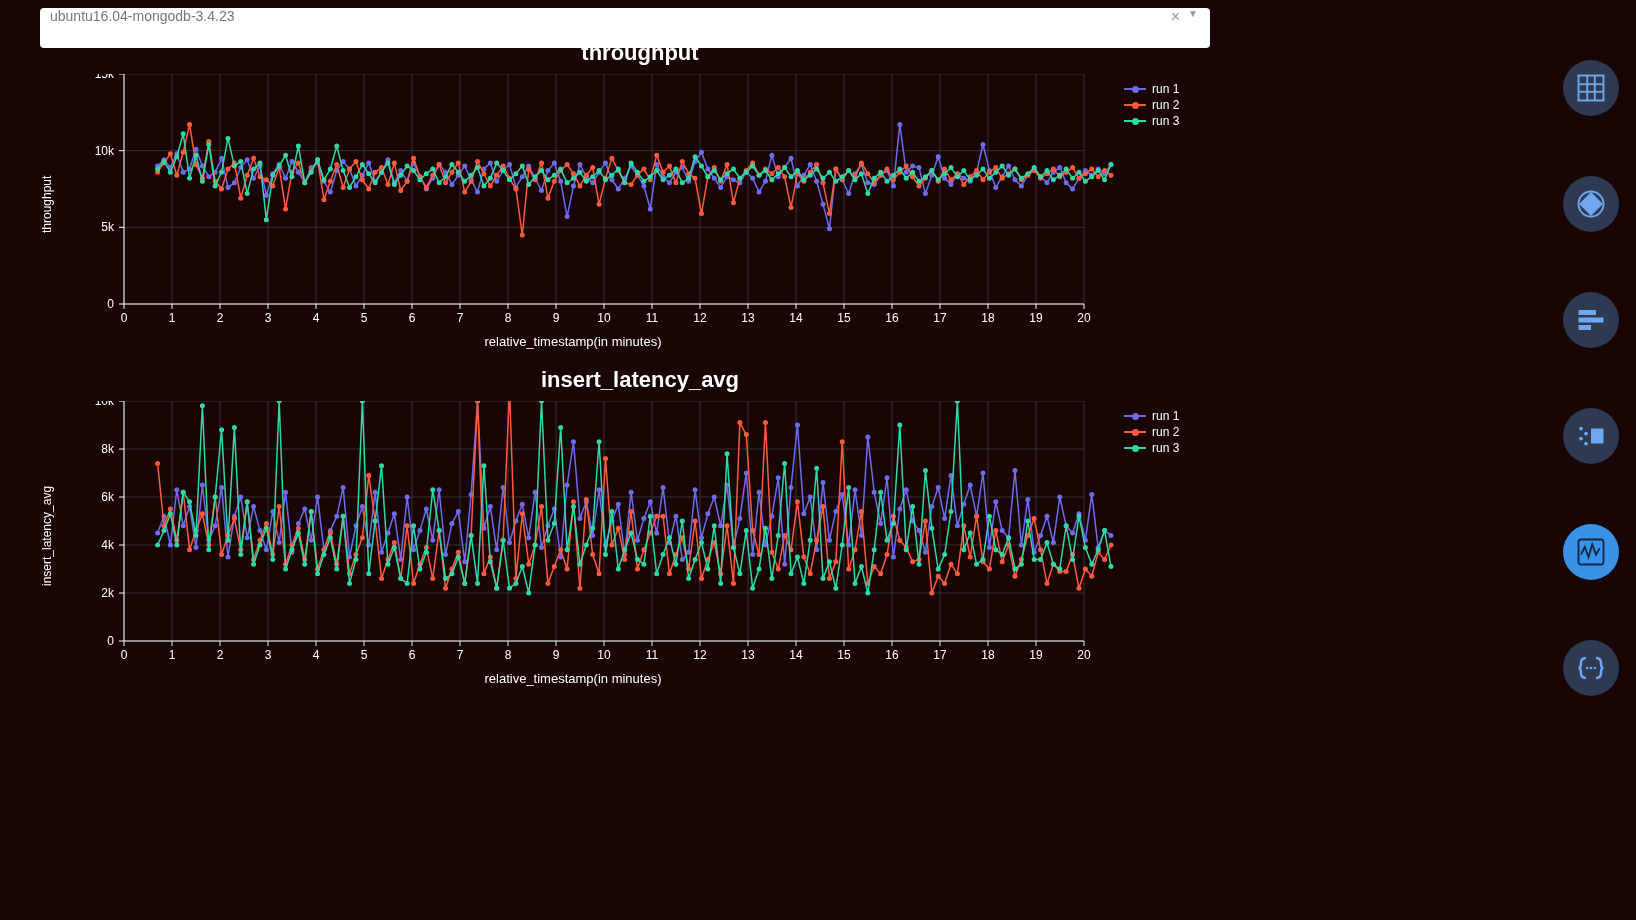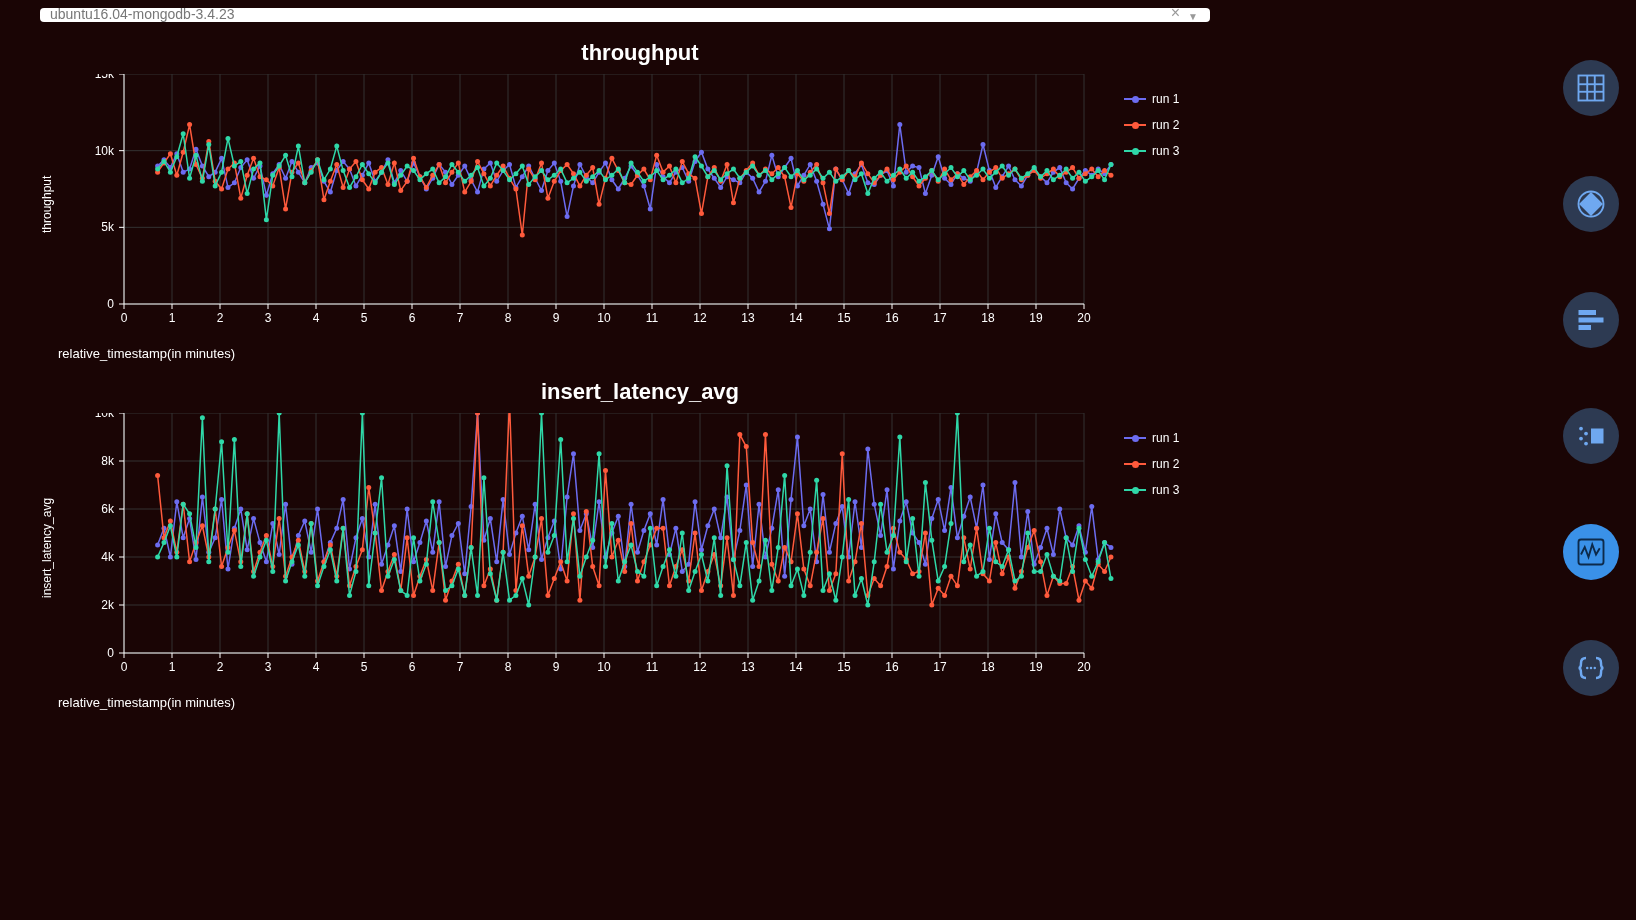--- a/index.html
+++ b/index.html
@@ -1,37 +1,37 @@
 <!DOCTYPE html>
 <html><head>
 <meta charset="utf-8">
 <style>
 html,body{margin:0;padding:0;background:#1a0505;color:#fff;font-family:Arial,Helvetica,sans-serif;width:1636px;height:920px;overflow:hidden}
-.topbar{position:absolute;left:40px;top:8px;width:1150px;height:14px;background:#fff;border-radius:4px;display:flex;align-items:flex-end;padding:0 10px;color:#777;font-size:14px}
+.topbar{position:absolute;left:40px;top:8px;width:1150px;height:40px;background:#fff;border-radius:4px;display:flex;align-items:flex-start;padding:0 10px;color:#777;font-size:14px}
 .topbar .clear{margin-left:auto;color:#999;font-size:16px;padding:0 6px}
 .topbar .caret{color:#999;font-size:10px;padding:0 2px}
 .side-icons{position:absolute;right:0;top:60px;width:90px;display:flex;flex-direction:column;align-items:center;gap:60px}
 .icon-btn{width:56px;height:56px;border-radius:50%;background:#2d3a52;display:flex;align-items:center;justify-content:center;cursor:pointer}
 .icon-btn.active{background:#3a91e8}
 .icon-btn svg{width:30px;height:30px}
 .charts{position:absolute;left:40px;top:36px;width:1200px}
 .chart-block{margin-bottom:18px}
 .chart-title{text-align:center;font-size:22px;font-weight:600;margin:4px 0 8px 0}
 .plot-row{display:flex}
 .ylabel{writing-mode:vertical-rl;transform:rotate(180deg);font-size:12px;color:#fff;text-align:center;width:18px}
 .plot-wrap{position:relative}
 svg.plot{display:block}
 .axis text{fill:#fff;font-size:12px}
 .axis line,.axis path{stroke:#fff;stroke-width:1}
 .grid line{stroke:#333;stroke-width:1}
 .legend{position:absolute;font-size:12px;color:#fff}
-.legend .row{display:flex;align-items:center;gap:6px;margin:12px 0}
+.legend .row{display:flex;align-items:center;gap:6px;margin:2px 0}
 .legend .sw{width:22px;height:0;border-top:2px solid;position:relative}
 .legend .sw::after{content:"";position:absolute;left:8px;top:-4px;width:7px;height:7px;border-radius:50%;background:currentColor}
-.xlabel{font-size:13px;margin-top:12px}
+.xlabel{text-align:center;font-size:13px;margin-top:0}
 </style>
 </head>
 <body>
 
 <div class="topbar">
   <span>ubuntu16.04-mongodb-3.4.23</span>
   <span class="clear">×</span>
   <span class="caret">▼</span>
 </div>
 

